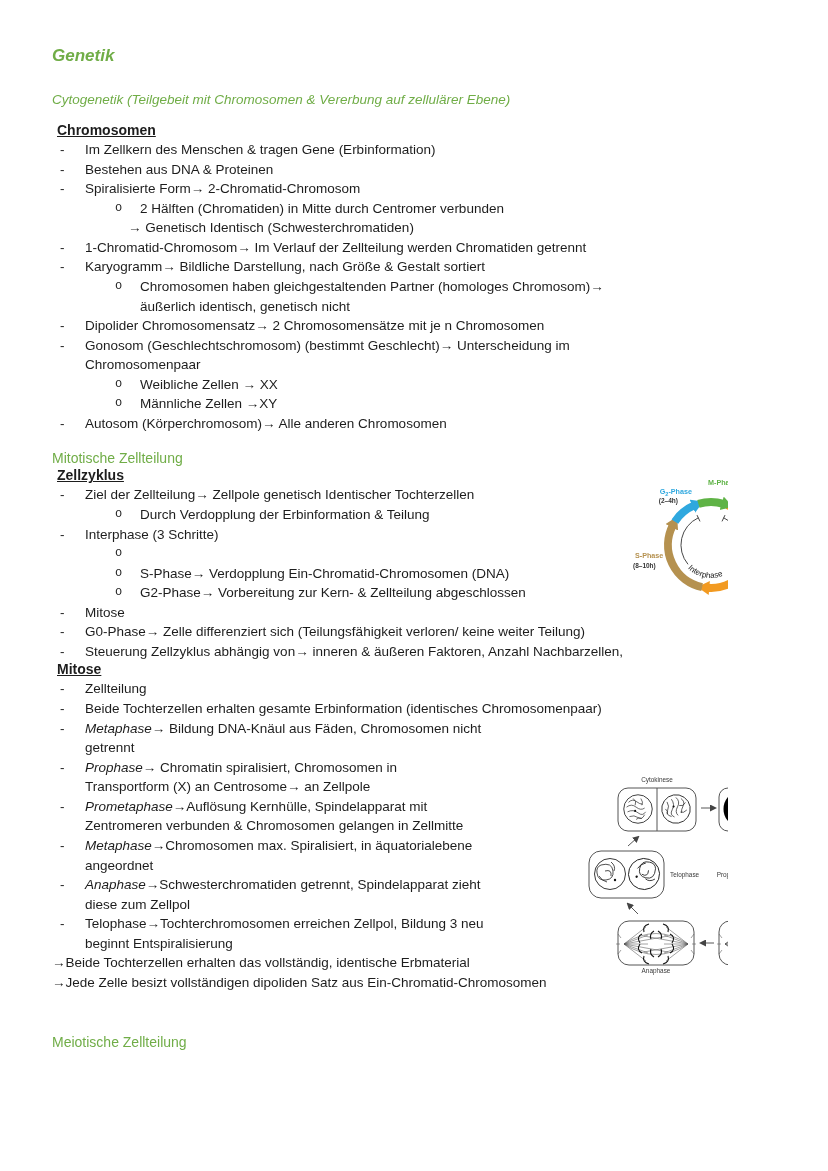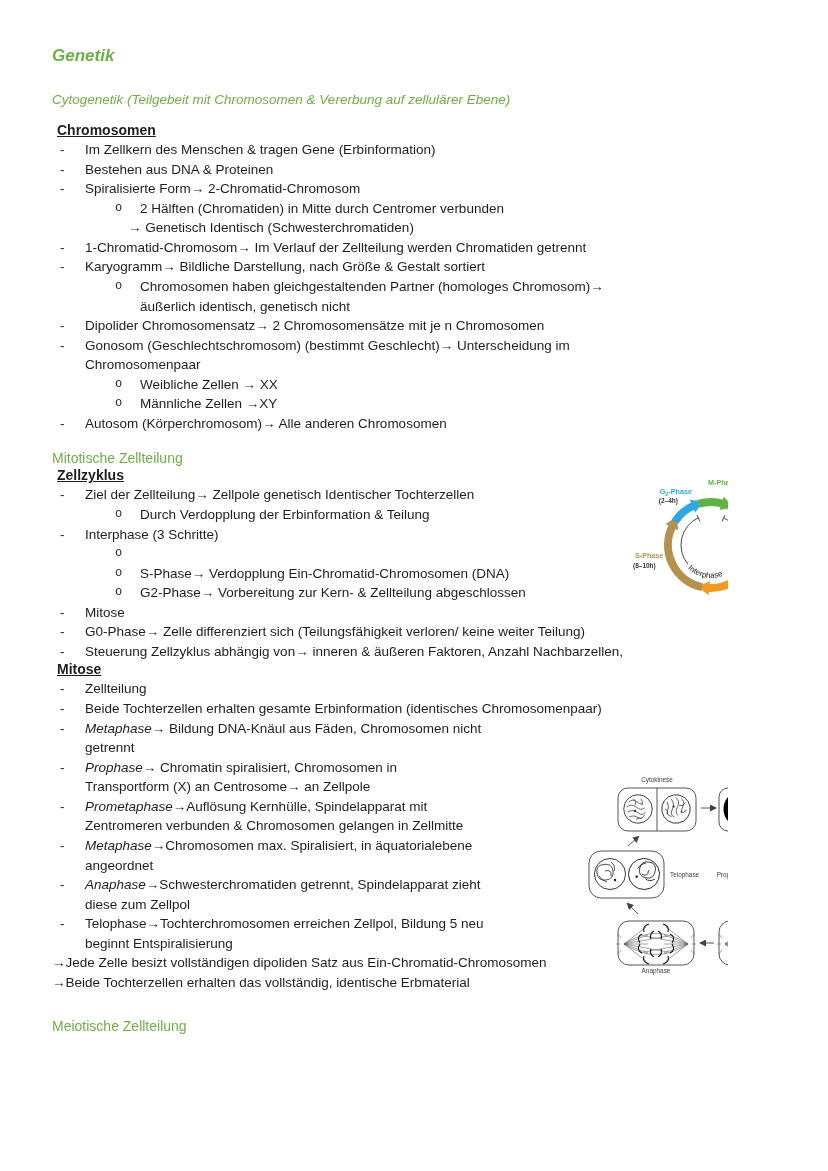--- a/index.html
+++ b/index.html
@@ -3,21 +3,21 @@
 <meta charset="utf-8">
 <style>
   html,body{margin:0;padding:0;background:#fff}
   .page{position:relative;width:728px;height:1171px;background:#fff;overflow:hidden;
         font-family:"Liberation Sans",sans-serif;color:#1d1d1d;box-sizing:border-box;
         padding:46px 36px 0 52px}
   .title{color:#70AD47;font-size:17px;font-weight:bold;font-style:italic;margin:0 0 26px 0}
   .subtitle{color:#70AD47;font-size:13.5px;font-weight:normal;font-style:italic;margin:0 0 15px 0}
   .shead{font-size:14px;font-weight:bold;text-decoration:underline;margin:0 0 2px 5px}
   .glabel{color:#70AD47;font-size:14px;margin:17px 0 1px 0}
-  .glabel.end{margin-top:26px}
+  .glabel.end{margin-top:42px}
   .list{font-size:13.5px;line-height:1.45}
   .li{display:flex}
   .mk{flex:0 0 33px;padding-left:8px;box-sizing:border-box}
   .l2{padding-left:55px}
   .l2 .mk{font-family:"Liberation Mono",monospace;font-size:12px;line-height:19.5px}
   .ct{white-space:pre-wrap}
   .a0{padding-left:0}
   .a1{padding-left:12px}
   .a2{padding-left:76px}
   .ct em{font-style:italic}
@@ -165,28 +165,28 @@
         <span class="ct"><em>Metaphase</em><span>→Chromosomen max. Spiralisiert, in äquatorialebene
 angeordnet</span></span>
       </div>
     <div class="li l1">
         <span class="mk">-</span>
         <span class="ct"><em>Anaphase</em><span>→Schwesterchromatiden getrennt, Spindelapparat zieht
 diese zum Zellpol</span></span>
       </div>
     <div class="li l1">
         <span class="mk">-</span>
-        <span class="ct">Telophase→Tochterchromosomen erreichen Zellpol, Bildung 5 neu
+        <span class="ct">Telophase→Tochterchromosomen erreichen Zellpol, Bildung 3 neu
 beginnt Entspiralisierung</span>
+      </div>
+    <div class="li a0">
+        <span class="ct">→Beide Tochterzellen erhalten das vollständig, identische Erbmaterial</span>
       </div>
     <div class="li a0">
         <span class="ct">→Jede Zelle besizt vollständigen dipoliden Satz aus Ein-Chromatid-Chromosomen</span>
-      </div>
-    <div class="li a0">
-        <span class="ct">→Beide Tochterzellen erhalten das vollständig, identische Erbmaterial</span>
       </div>
   </div>
 
   <div class="glabel end">Meiotische Zellteilung</div>
 
   <div class="fig" id="fig-cycle">
     <svg width="180" height="130" viewBox="0 0 180 130">
       <defs>
         <marker id="mgrn" markerWidth="14" markerHeight="16" refX="2" refY="7" orient="auto" markerUnits="userSpaceOnUse">
             <path d="M0,0 L12,7 L0,14 z" fill="#5fb346"></path>

